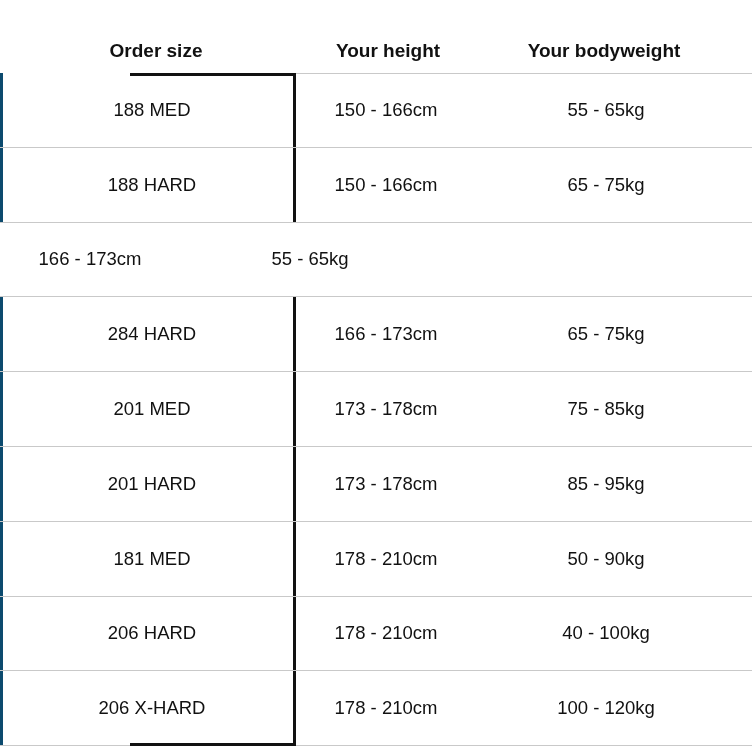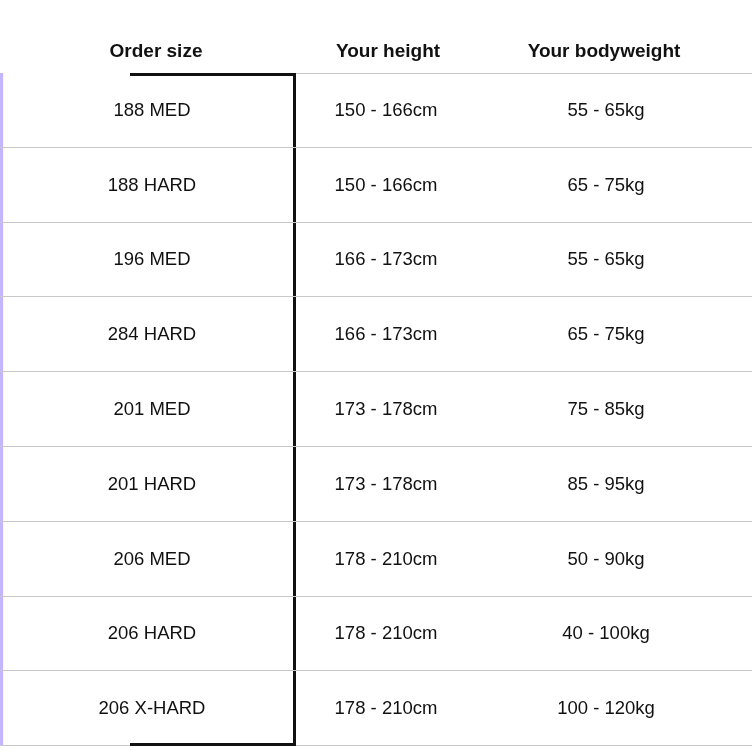--- a/index.html
+++ b/index.html
@@ -63,21 +63,21 @@
   }
   .cell {
     display: flex;
     align-items: center;
     justify-content: center;
     font-size: 18.5px;
     box-sizing: border-box;
     white-space: nowrap;
   }
   .cell.col-1 {
-    border-left: 3px solid #c4b5fd;
+    border-left: 3px solid #0c4a6e;
     border-right: 3px solid #111111;
     padding-left: 8px;
   }
   .cell.col-2 { padding-left: 14px; }
   .cell.col-3 { padding-left: 2px; padding-right: 4px; }
 
   
   .table-top,
   .table-bottom {
     position: absolute;
@@ -122,21 +122,20 @@
       <div class="cell col-3">55 - 65kg</div>
     </div>
 
     <div class="row">
       <div class="cell col-1">188 HARD</div>
       <div class="cell col-2">150 - 166cm</div>
       <div class="cell col-3">65 - 75kg</div>
     </div>
 
     <div class="row">
-      <div class="cell col-1">196 MED</div>
       <div class="cell col-2">166 - 173cm</div>
       <div class="cell col-3">55 - 65kg</div>
     </div>
 
     <div class="row">
       <div class="cell col-1">284 HARD</div>
       <div class="cell col-2">166 - 173cm</div>
       <div class="cell col-3">65 - 75kg</div>
     </div>
 
@@ -146,21 +145,21 @@
       <div class="cell col-3">75 - 85kg</div>
     </div>
 
     <div class="row">
       <div class="cell col-1">201 HARD</div>
       <div class="cell col-2">173 - 178cm</div>
       <div class="cell col-3">85 - 95kg</div>
     </div>
 
     <div class="row">
-      <div class="cell col-1">206 MED</div>
+      <div class="cell col-1">181 MED</div>
       <div class="cell col-2">178 - 210cm</div>
       <div class="cell col-3">50 - 90kg</div>
     </div>
 
     <div class="row">
       <div class="cell col-1">206 HARD</div>
       <div class="cell col-2">178 - 210cm</div>
       <div class="cell col-3">40 - 100kg</div>
     </div>
 

